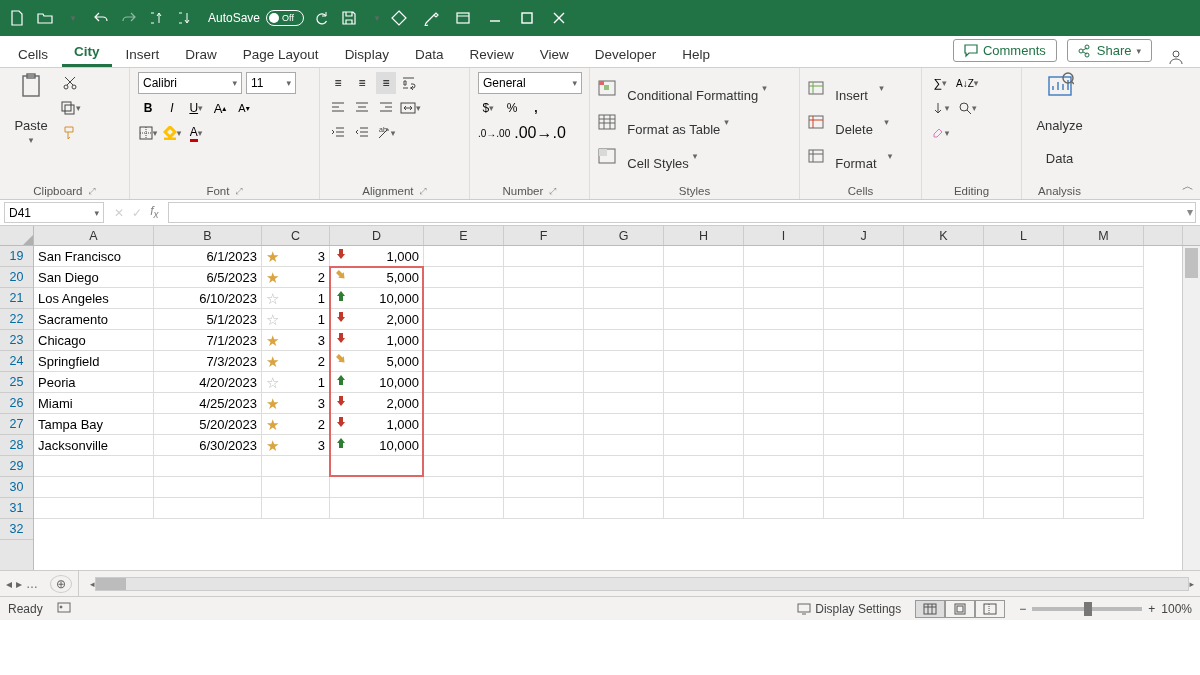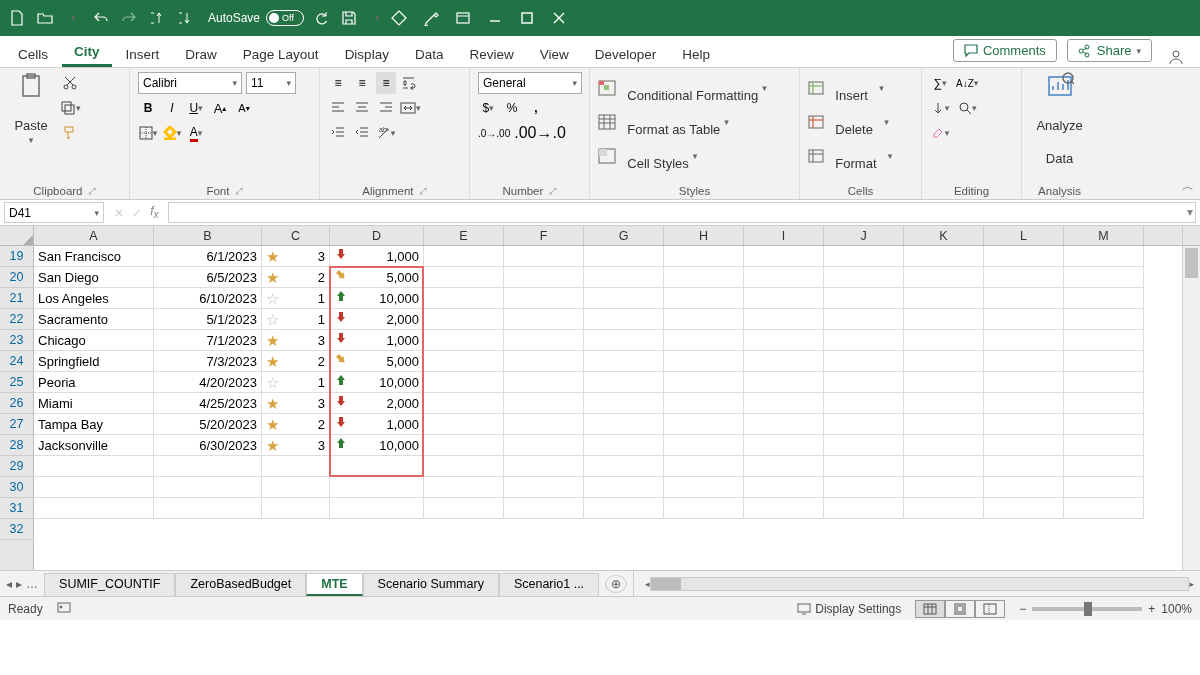--- a/index.html
+++ b/index.html
@@ -829,27 +829,20 @@
       </div>
   </div>
 </div>
 
 <div class="sheettabs">
   <div class="sheetnav">
     <span>◂</span>
     <span>▸</span>
     <span>…</span>
   </div>
-  <div id="sheettabs-inner" style="display:flex">
-      <div class="stab">SUMIF_COUNTIF</div>
-      <div class="stab">ZeroBasedBudget</div>
-      <div class="stab active">MTE</div>
-      <div class="stab">Scenario Summary</div>
-      <div class="stab">Scenario1 ...</div>
-    </div>
   <div class="addsheet">⊕</div>
   <div style="width:6px; border-left:1px solid #ccc"></div>
   <div class="hscroll">
     <span class="chev">◂</span>
       <div class="track">
         <div class="thumb2"></div>
       </div>
       <span class="chev">▸</span>
   </div>
 </div>

